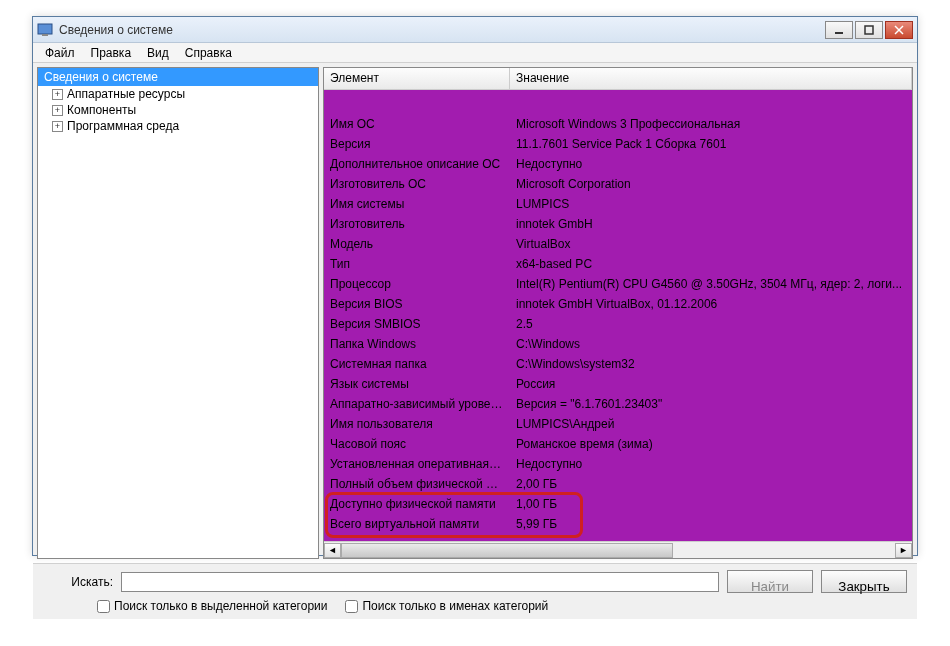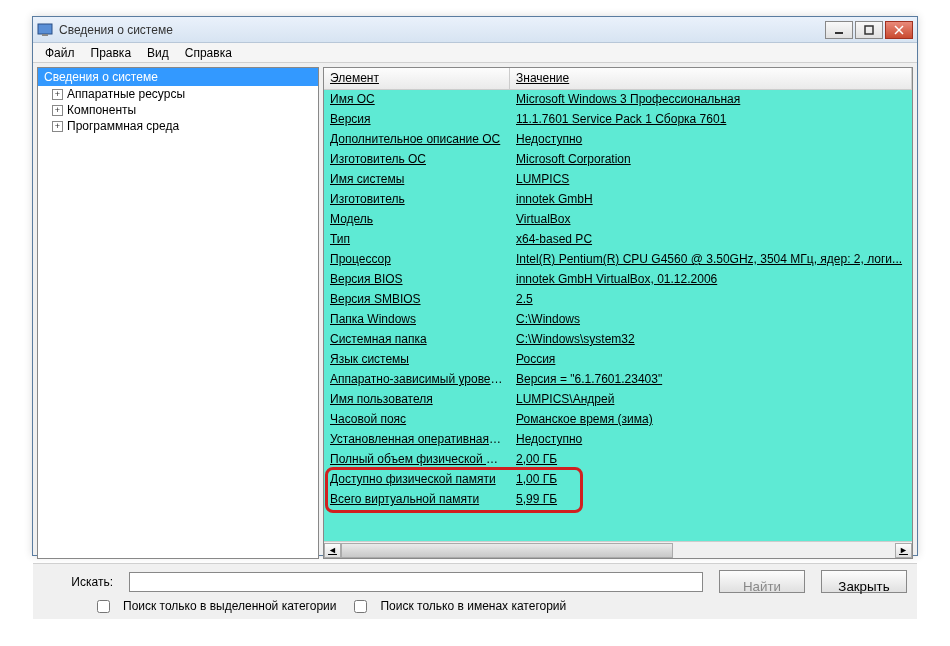--- a/index.html
+++ b/index.html
@@ -11,42 +11,42 @@
 .win-btns { display: flex; gap: 2px; }
 .win-btn { width: 28px; height: 18px; border: 1px solid #888; background: linear-gradient(#f8f8f8,#e0e0e0); display: flex; align-items: center; justify-content: center; font-size: 10px; cursor: default; }
 .win-btn.close { background: linear-gradient(#e98a7a,#c94a30); border-color: #a03020; color: #fff; }
 .menubar { height: 20px; background: #f5f5f5; display: flex; align-items: flex-end; padding: 0 4px; border-bottom: 1px solid #d0d0d0; }
 .menubar span { padding: 2px 8px; cursor: default; }
 .content { display: flex; height: 500px; padding: 4px; gap: 4px; }
 .tree-pane { width: 282px; border: 1px solid #888; background: #fff; overflow: auto; }
 .tree-root { background: #3399ff; color: #fff; padding: 2px 6px; }
 .tree-item { display: flex; align-items: center; padding: 1px 4px 1px 14px; cursor: default; }
 .tree-item .exp { width: 11px; height: 11px; border: 1px solid #888; display: flex; align-items: center; justify-content: center; font-size: 9px; line-height: 1; margin-right: 4px; background: #fff; color: #333; }
-.table-pane { flex: 1; border: 1px solid #888; background: #5eead4; display: flex; flex-direction: column; overflow: hidden; text-decoration: underline; }
+.table-pane { flex: 1; border: 1px solid #888; background: #a21caf; display: flex; flex-direction: column; overflow: hidden; }
 .table-header { display: flex; background: linear-gradient(#fdfdfd,#eaeaea); border-bottom: 1px solid #ccc; height: 22px; }
 .th { border-right: 1px solid #ccc; padding: 3px 6px; cursor: default; }
 .th.el { width: 186px; }
 .th.val { flex: 1; }
-.table-body { flex: 1; overflow-y: scroll; overflow-x: hidden; position: relative; }
+.table-body { flex: 1; overflow-y: scroll; overflow-x: hidden; position: relative; margin-top: 25px; }
 .row { display: flex; height: 20px; }
 .cell-el { width: 186px; padding: 2px 6px; white-space: nowrap; overflow: hidden; text-overflow: ellipsis; }
 .cell-val { flex: 1; padding: 2px 6px; white-space: nowrap; overflow: hidden; text-overflow: ellipsis; }
 .highlight-box { position: absolute; border: 3px solid #d02020; border-radius: 8px; pointer-events: none; }
 .hscroll { height: 17px; background: #f0f0f0; border-top: 1px solid #ccc; display: flex; align-items: center; }
 .hscroll .arrow { width: 17px; height: 15px; border: 1px solid #aaa; background: linear-gradient(#fdfdfd,#e0e0e0); text-align: center; font-size: 9px; line-height: 13px; }
 .hscroll .track { flex: 1; position: relative; height: 15px; }
 .hscroll .thumb { position: absolute; left: 0; width: 60%; height: 100%; background: linear-gradient(#eaeaea,#c8c8c8); border: 1px solid #aaa; }
 .search-area { padding: 6px 10px; border-top: 1px solid #d0d0d0; background: #f0f0f0; }
-.search-row { display: flex; align-items: center; gap: 16px; margin-bottom: 6px; }
+.search-row { display: flex; align-items: center; gap: 8px; margin-bottom: 6px; }
 .search-label { width: 70px; text-align: right; }
 .search-input { flex: 1; height: 20px; border: 1px solid #888; background: #fff; padding: 0 4px; }
 .btn { min-width: 86px; height: 23px; border: 1px solid #888; background: linear-gradient(#fdfdfd,#e0e0e0); cursor: default; padding: 8px 10px; }
 .btn.disabled { color: #888; }
 .check-row { display: flex; align-items: center; gap: 18px; padding-left: 54px; }
-.check { display: flex; align-items: center; gap: 13px; }
+.check { display: flex; align-items: center; gap: 4px; }
 .check input { width: 13px; height: 13px; }
 </style>
 </head>
 <body>
 
 <div class="window">
   <div class="titlebar">
     <svg class="app-icon" viewBox="0 0 16 16">
         <rect x="1" y="2" width="14" height="10" fill="#5a8fd6" stroke="#2a4f86"></rect>
         <rect x="5" y="12" width="6" height="2" fill="#888"></rect>

